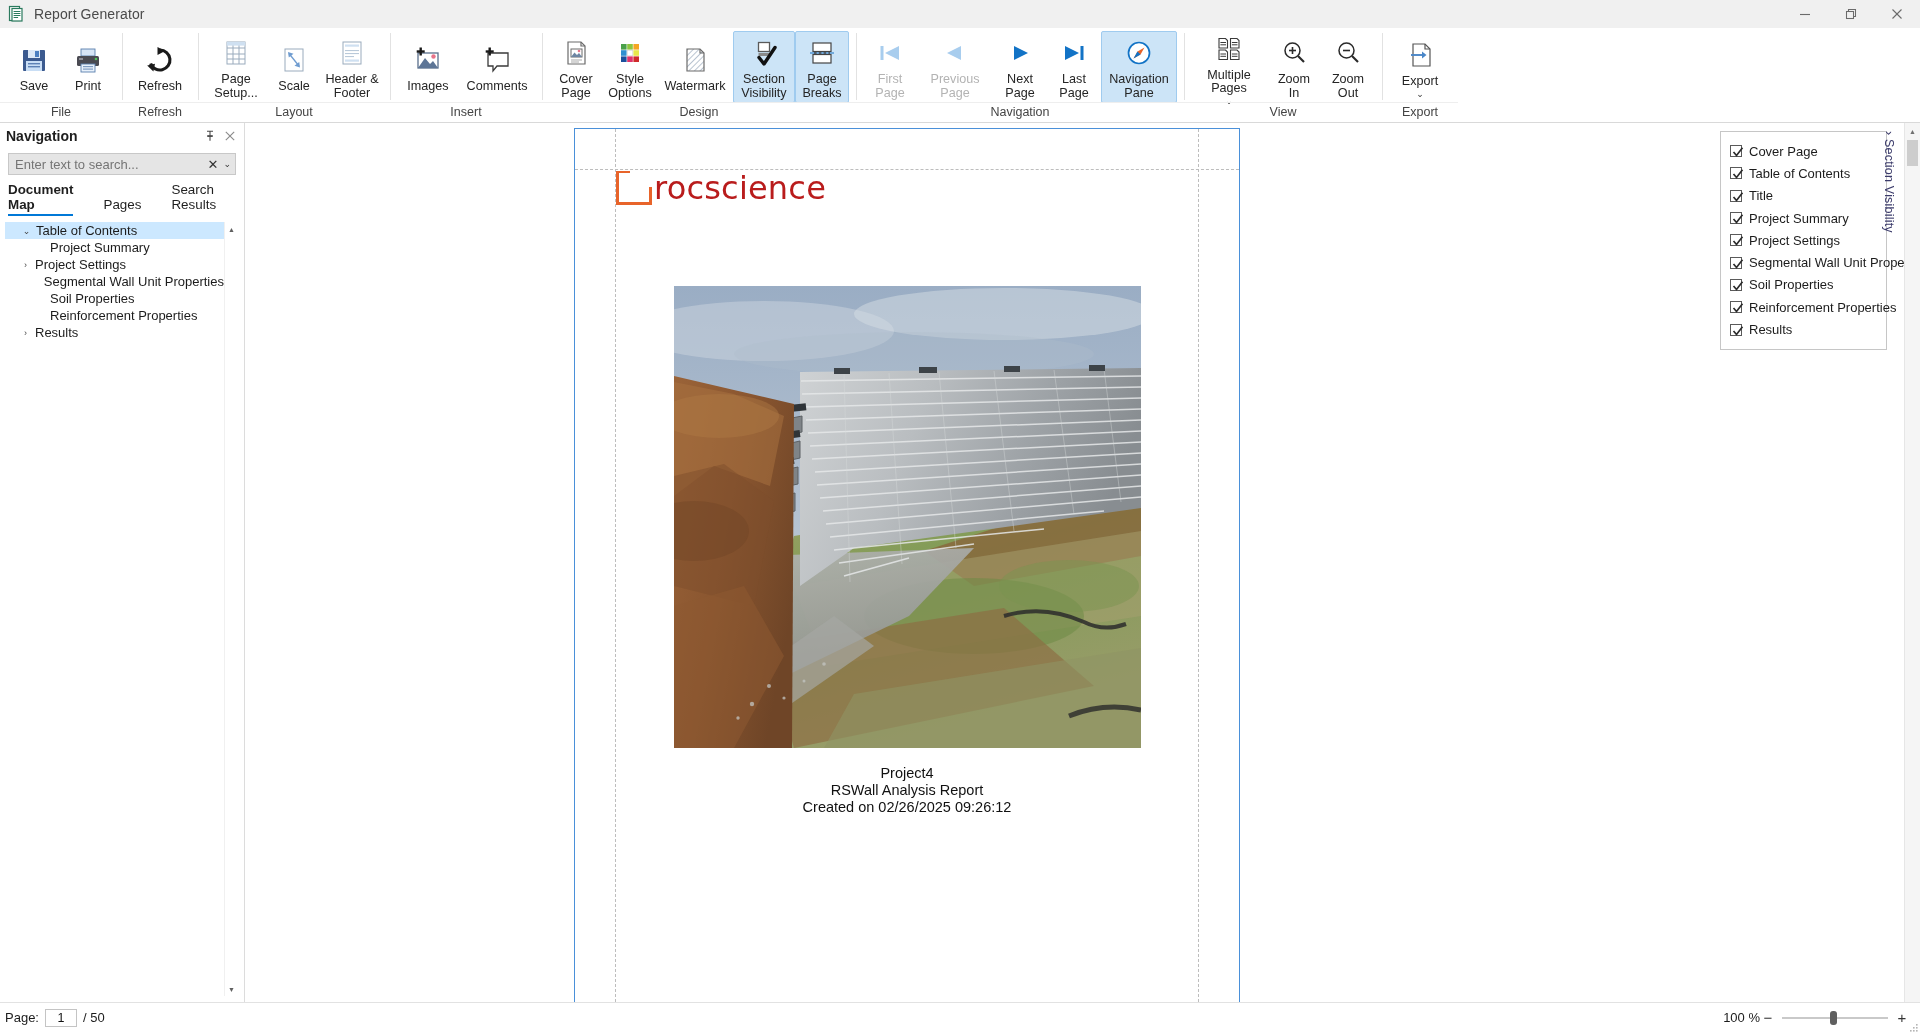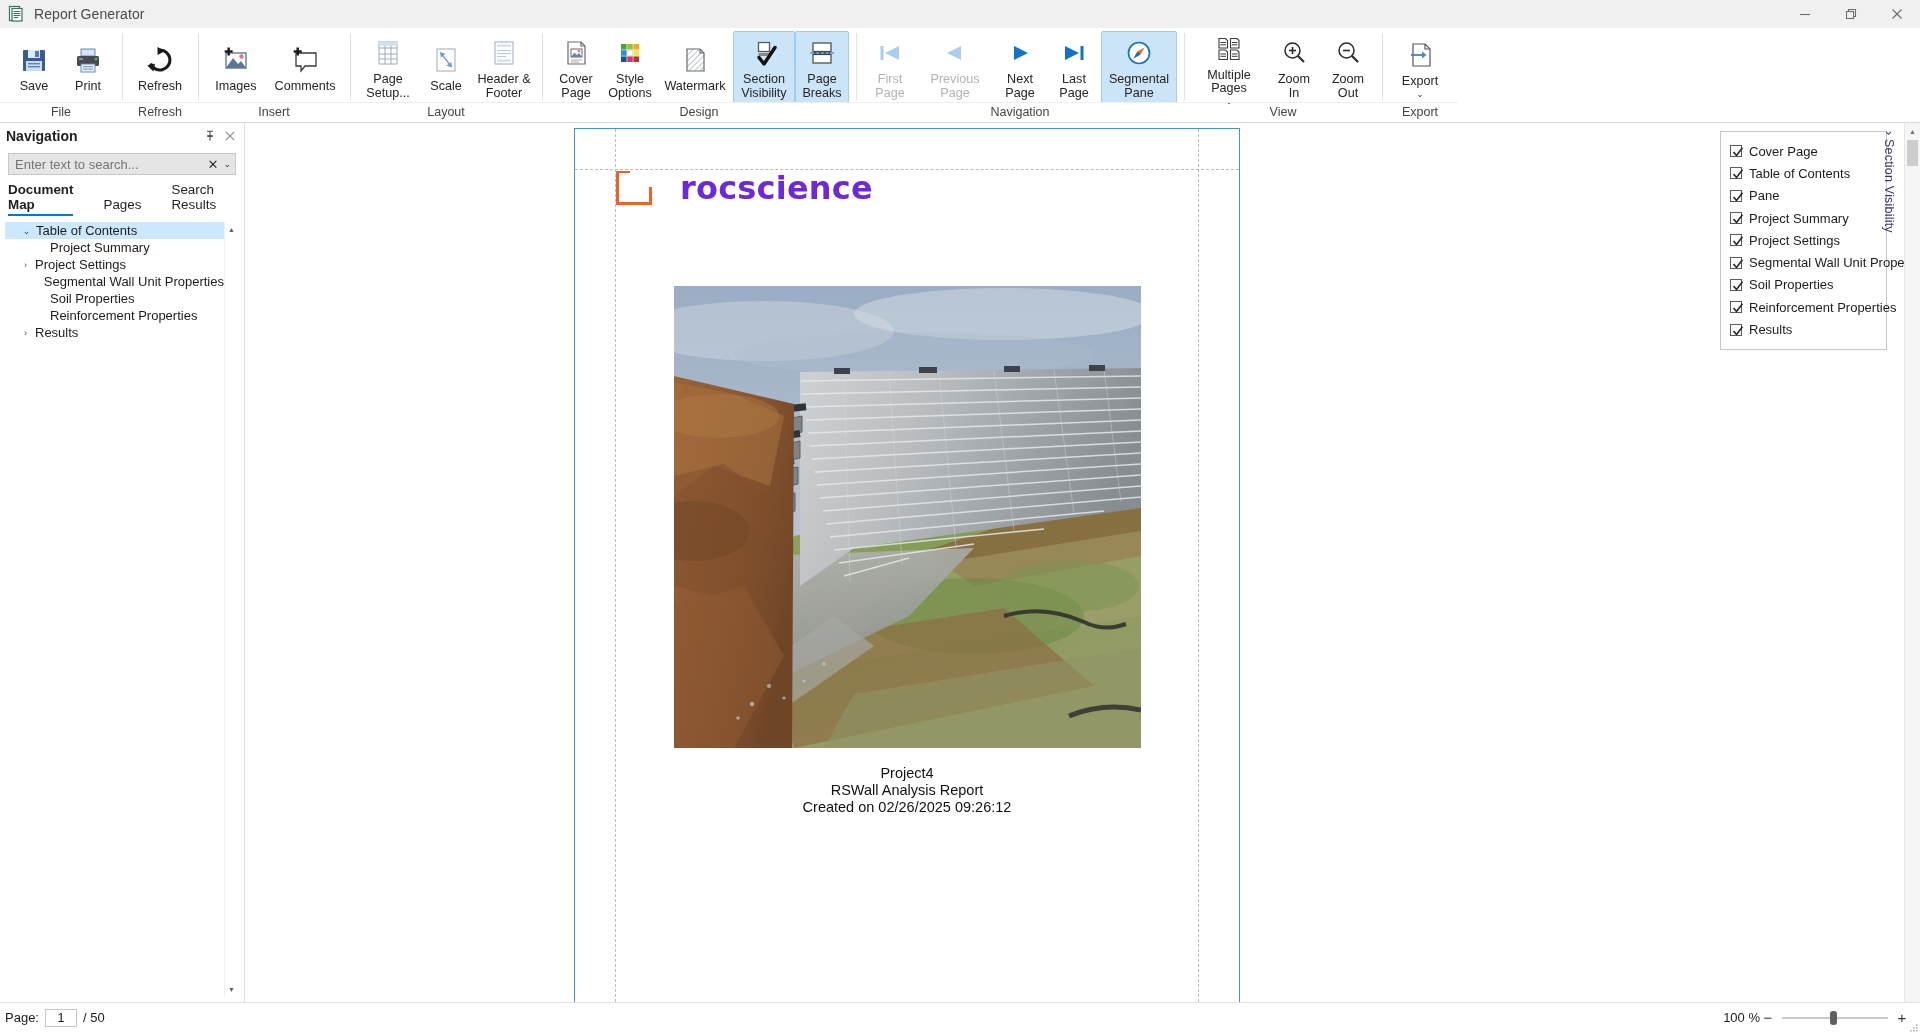--- a/index.html
+++ b/index.html
@@ -110,22 +110,22 @@
   .viewer-canvas { flex:1; position:relative; background:#ffffff; }
   .page {
     position:absolute; left:329px; top:5px; width:666px; height:880px; background:#fff;
     border:1px solid #4a90d9; box-shadow:none;
   }
   .margin-v { position:absolute; top:0; bottom:0; border-left:1px dashed #bdbdbd; }
   .margin-h { position:absolute; left:0; right:0; border-top:1px dashed #bdbdbd; }
   .logo-row { position:absolute; left:41px; top:40px; display:flex; align-items:center; }
   .logo-mark { width:36px; height:34px; position:relative; }
   .logo-mark .b { position:absolute; background:#e8642a; }
-  .logo-text { font-size:32px; color:#6d28d9; margin-left:28px; letter-spacing:.2px;
-    font-family:"DejaVu Sans", sans-serif; font-weight:700; }
+  .logo-text { font-size:32px; color:#b91c1c; margin-left:2px; letter-spacing:.2px;
+    font-family:"DejaVu Sans", sans-serif; font-weight:400; }
   .photo { position:absolute; left:99px; top:157px; width:467px; height:462px; overflow:hidden; background:#8a8a8a;}
   .cover-lines { position:absolute; left:0; right:0; top:636px; text-align:center; }
   .cover-lines div { font-size:14.5px; color:#111; line-height:17px; }
 
   
   .secvis-area { width:200px; min-width:200px; position:relative; background:#fff; }
   .secvis-box {
     position:absolute; left:0; top:8px; width:167px; border:1px solid #c6c6c6; background:#fff;
     padding:8px 9px 8px 9px;
   }
@@ -251,52 +251,20 @@
         </div>
       </div>
       <div class="rgroup-label">Refresh</div>
     </div>
 
     <div class="rgroup">
       <div class="rgroup-items">
         <div class="ritem">
           <span class="ic">
             <svg width="30" height="30" viewBox="0 0 30 30">
-              <rect x="5" y="8" width="20" height="15" fill="#fff" stroke="#5a6f8c" stroke-width="1.3"></rect>
-              <polygon points="5,23 12,13 17,19 20,16 25,23" fill="#5d7596"></polygon>
-              <circle cx="20.5" cy="11.5" r="2.2" fill="#e8748a"></circle>
-              <g fill="#1a1a1a">
-                  <rect x="6.5" y="2.5" width="2.4" height="8"></rect>
-                  <rect x="3.7" y="5.3" width="8" height="2.4"></rect>
-                </g>
-            </svg>
-          </span>
-          <span class="lbl">Images</span>
-        </div>
-        <div class="ritem wide">
-          <span class="ic">
-            <svg width="30" height="30" viewBox="0 0 30 30">
-              <path d="M6 8 H26 V21 H15 L11 26 V21 H6 Z" fill="#fff" stroke="#3a3a3a" stroke-width="1.3"></path>
-              <g fill="#1a1a1a">
-                  <rect x="6.5" y="2.5" width="2.4" height="8"></rect>
-                  <rect x="3.7" y="5.3" width="8" height="2.4"></rect>
-                </g>
-            </svg>
-          </span>
-          <span class="lbl">Comments</span>
-        </div>
-      </div>
-      <div class="rgroup-label">Insert</div>
-    </div>
-
-    <div class="rgroup">
-      <div class="rgroup-items">
-        <div class="ritem">
-          <span class="ic">
-            <svg width="30" height="30" viewBox="0 0 30 30">
               <rect x="6" y="4" width="18" height="22" fill="#fff" stroke="#9aabbd" stroke-width="1"></rect>
               <g stroke="#9aabbd" stroke-width="1">
                 <line x1="12" y1="4" x2="12" y2="26"></line>
                   <line x1="18" y1="4" x2="18" y2="26"></line>
                 <line x1="6" y1="10" x2="24" y2="10"></line>
                   <line x1="6" y1="16" x2="24" y2="16"></line>
                   <line x1="6" y1="21" x2="24" y2="21"></line>
               </g>
               <rect x="6" y="4" width="18" height="3.6" fill="#cfe0f1"></rect>
             </svg>
@@ -324,20 +292,52 @@
                   <rect x="8" y="12" width="14" height="1.1"></rect>
                   <rect x="8" y="15" width="14" height="1.1"></rect>
                   <rect x="8" y="18" width="9" height="1.1"></rect>
                 </g>
             </svg>
           </span>
           <span class="lbl">Header &amp; Footer</span>
         </div>
       </div>
       <div class="rgroup-label">Layout</div>
+    </div>
+
+    <div class="rgroup">
+      <div class="rgroup-items">
+        <div class="ritem">
+          <span class="ic">
+            <svg width="30" height="30" viewBox="0 0 30 30">
+              <rect x="5" y="8" width="20" height="15" fill="#fff" stroke="#5a6f8c" stroke-width="1.3"></rect>
+              <polygon points="5,23 12,13 17,19 20,16 25,23" fill="#5d7596"></polygon>
+              <circle cx="20.5" cy="11.5" r="2.2" fill="#e8748a"></circle>
+              <g fill="#1a1a1a">
+                  <rect x="6.5" y="2.5" width="2.4" height="8"></rect>
+                  <rect x="3.7" y="5.3" width="8" height="2.4"></rect>
+                </g>
+            </svg>
+          </span>
+          <span class="lbl">Images</span>
+        </div>
+        <div class="ritem wide">
+          <span class="ic">
+            <svg width="30" height="30" viewBox="0 0 30 30">
+              <path d="M6 8 H26 V21 H15 L11 26 V21 H6 Z" fill="#fff" stroke="#3a3a3a" stroke-width="1.3"></path>
+              <g fill="#1a1a1a">
+                  <rect x="6.5" y="2.5" width="2.4" height="8"></rect>
+                  <rect x="3.7" y="5.3" width="8" height="2.4"></rect>
+                </g>
+            </svg>
+          </span>
+          <span class="lbl">Comments</span>
+        </div>
+      </div>
+      <div class="rgroup-label">Insert</div>
     </div>
 
     <div class="rgroup">
       <div class="rgroup-items">
         <div class="ritem narrow">
           <span class="ic">
             <svg width="30" height="30" viewBox="0 0 30 30">
               <path d="M7 4 H20 L24 8 V26 H7 Z" fill="#fff" stroke="#6b6b6b" stroke-width="1.2"></path>
               <path d="M20 4 V8 H24" fill="none" stroke="#6b6b6b" stroke-width="1.2"></path>
               <rect x="10" y="11" width="11" height="8" fill="#fff" stroke="#6b6b6b" stroke-width="1"></rect>
@@ -445,21 +445,21 @@
           <span class="lbl">Last Page</span>
         </div>
         <div class="ritem active wide">
           <span class="ic">
             <svg width="30" height="30" viewBox="0 0 30 30">
               <circle cx="15" cy="15" r="10.5" fill="#fff" stroke="#1273c6" stroke-width="1.7"></circle>
               <polygon points="20.5,9.5 13.5,13.5 9.5,20.5 16.5,16.5" fill="#e8642a"></polygon>
               <polygon points="13.5,13.5 16.5,16.5 9.5,20.5" fill="#1273c6"></polygon>
             </svg>
           </span>
-          <span class="lbl">Segmental Pane</span>
+          <span class="lbl">Navigation Pane</span>
         </div>
       </div>
       <div class="rgroup-label">Navigation</div>
     </div>
 
     <div class="rgroup">
       <div class="rgroup-items">
         <div class="ritem wide">
           <span class="ic">
             <svg width="30" height="30" viewBox="0 0 30 30">
@@ -775,21 +775,21 @@
               </svg>
           </span>
           <span>Table of Contents</span>
         </div>
         <div class="secvis-row">
           <span class="cbx">
             <svg width="14" height="14" viewBox="0 0 14 14">
                 <polyline points="2.5,7 5.5,10.5 11.5,2.8" fill="none" stroke="#2b2b2b" stroke-width="1.7"></polyline>
               </svg>
           </span>
-          <span>Pane</span>
+          <span>Title</span>
         </div>
         <div class="secvis-row">
           <span class="cbx">
             <svg width="14" height="14" viewBox="0 0 14 14">
                 <polyline points="2.5,7 5.5,10.5 11.5,2.8" fill="none" stroke="#2b2b2b" stroke-width="1.7"></polyline>
               </svg>
           </span>
           <span>Project Summary</span>
         </div>
         <div class="secvis-row">

